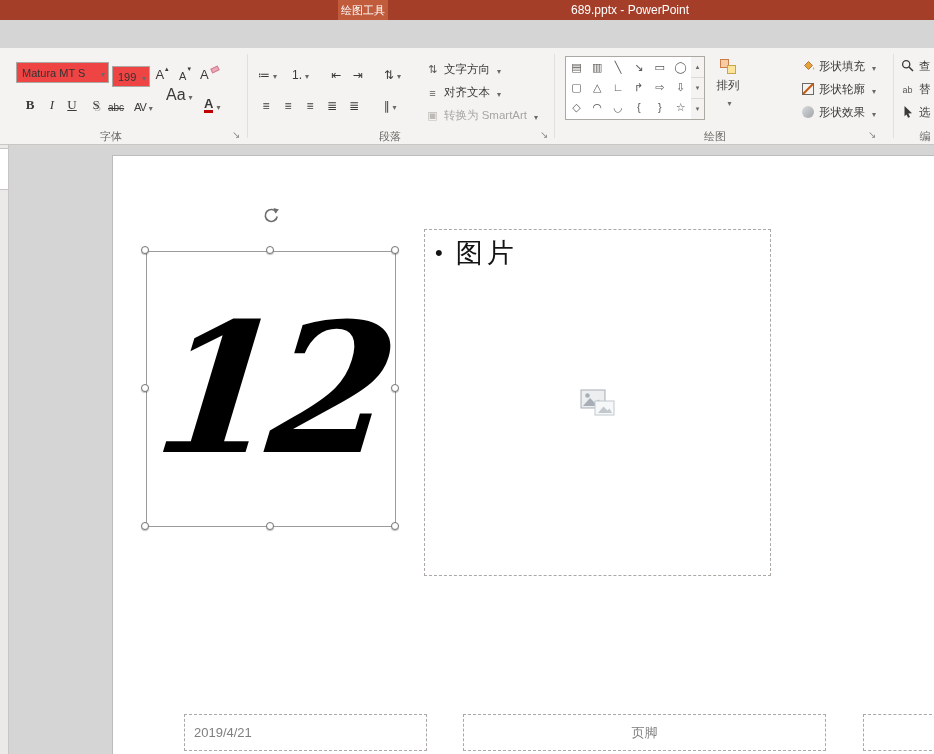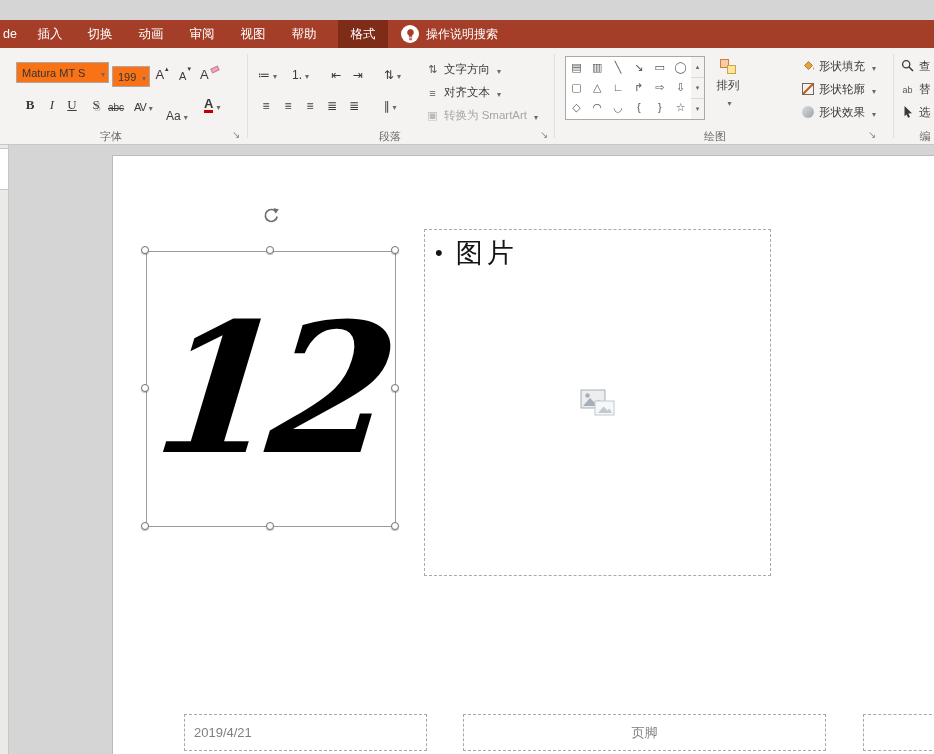--- a/index.html
+++ b/index.html
@@ -18,21 +18,21 @@
   .tab{position:absolute;top:0;height:28px;color:#fff;font-size:12.5px;display:flex;align-items:center;justify-content:center;cursor:default}
   .tab.active{background:#7E2B17}
   .tellme{position:absolute;left:401px;top:0;height:28px;display:flex;align-items:center;gap:7px;color:#fff;font-size:12px}
   .bulb{width:18px;height:18px;border-radius:50%;background:#fff;display:flex;align-items:center;justify-content:center}
 
   
   .ribbon{position:absolute;left:0;top:48px;width:100%;height:97px;background:#F5F3F1;border-bottom:1px solid #C9C6C3}
   .vsep{position:absolute;top:6px;width:1px;height:84px;background:#E3E0DC}
   .grp-label{position:absolute;top:81px;height:14px;font-size:11px;color:#6B6966;text-align:center}
   .launcher{position:absolute;top:81px;font-size:10px;color:#8A8886;line-height:12px}
-  .combo{position:absolute;height:21px;background:#f97316;border:1px solid #ACA9A5;display:flex;align-items:center;
+  .combo{position:absolute;height:21px;background:#ef4444;border:1px solid #ACA9A5;display:flex;align-items:center;
          font-size:11px;color:#333;padding:0 3px 0 5px}
   .combo .dd{margin-left:auto}
   .dd::after{content:"▾";font-size:8px;color:#6B6966;padding-left:3px}
   .ibtn{position:absolute;display:flex;align-items:flex-end;justify-content:center;height:20px;min-width:16px;
         font-size:13px;color:#3b3a39;cursor:default}
   .sup{font-size:7px;margin:0 0 9px 1px}
   .serif{font-family:"Liberation Serif","DejaVu Serif",serif}
   .u{text-decoration:underline}
   .shadowed{text-shadow:1.5px 1.5px 0 #b9b7b5}
   .strike{font-size:10px;text-decoration:line-through;align-self:center}
@@ -88,41 +88,25 @@
            font-size:13px;color:#7F7F7F}
   .footer-ph{left:350px;top:558px;width:363px;height:37px;display:flex;align-items:center;justify-content:center;
              font-size:13px;color:#7F7F7F}
   .num-ph{left:750px;top:558px;width:140px;height:37px}
 </style>
 </head>
 <body>
 
 <div class="app">
 
-
-  <div class="tabrow">
-    <div class="tab" style="left:0;width:20px">de</div>
-    <div class="tab" style="left:28px;width:44px">插入</div>
-    <div class="tab" style="left:77px;width:46px">切换</div>
-    <div class="tab" style="left:128px;width:46px">动画</div>
-    <div class="tab" style="left:179px;width:46px">审阅</div>
-    <div class="tab" style="left:230px;width:46px">视图</div>
-    <div class="tab" style="left:281px;width:46px">帮助</div>
-    <div class="tab active" style="left:338px;width:50px">格式</div>
-    <div class="tellme">
-      <span class="bulb">
-        <svg width="11" height="13" viewBox="0 0 11 13">
-            <path d="M5.5 1a3.4 3.4 0 0 1 1.7 6.3v1.5H3.8V7.3A3.4 3.4 0 0 1 5.5 1z" fill="#A53E28"></path>
-            <rect x="3.9" y="9.6" width="3.2" height="1" fill="#A53E28"></rect>
-            <rect x="4.2" y="11.2" width="2.6" height="1" fill="#A53E28"></rect>
-          </svg>
-      </span>
-      <span>操作说明搜索</span>
-    </div>
+  <div class="titlebar">
+    <div class="ctx-tab">绘图工具</div>
+    <div class="win-title">689.pptx - PowerPoint</div>
   </div>
+
 
   <div class="ribbon">
     <div class="vsep" style="left:247px"></div>
     <div class="vsep" style="left:554px"></div>
     <div class="vsep" style="left:893px"></div>
 
     <div class="combo" style="left:16px;top:14px;width:93px">
       <span>Matura MT S</span>
       <span class="dd"></span>
     </div>
@@ -145,21 +129,21 @@
 
     <div class="ibtn serif" style="left:22px;top:45px;font-weight:bold">B</div>
     <div class="ibtn serif" style="left:44px;top:45px;font-style:italic">I</div>
     <div class="ibtn serif u" style="left:64px;top:45px">U</div>
     <div class="ibtn serif shadowed" style="left:88px;top:45px">S</div>
     <div class="ibtn strike" style="left:108px;top:45px">abc</div>
     <div class="ibtn" style="left:134px;top:45px;font-size:11px;letter-spacing:-1px">
       <span>AV</span>
       <span class="dd"></span>
     </div>
-    <div class="ibtn" style="left:166px;top:55px;font-size:12px">
+    <div class="ibtn" style="left:166px;top:36px;font-size:16px">
       <span>Aa</span>
       <span class="dd"></span>
     </div>
     <div class="ibtn" style="left:204px;top:45px">
       <span class="redbar">A</span>
       <span class="dd"></span>
     </div>
     <div class="grp-label" style="left:61px;width:100px">字体</div>
     <div class="launcher" style="left:232px">↘</div>
 

